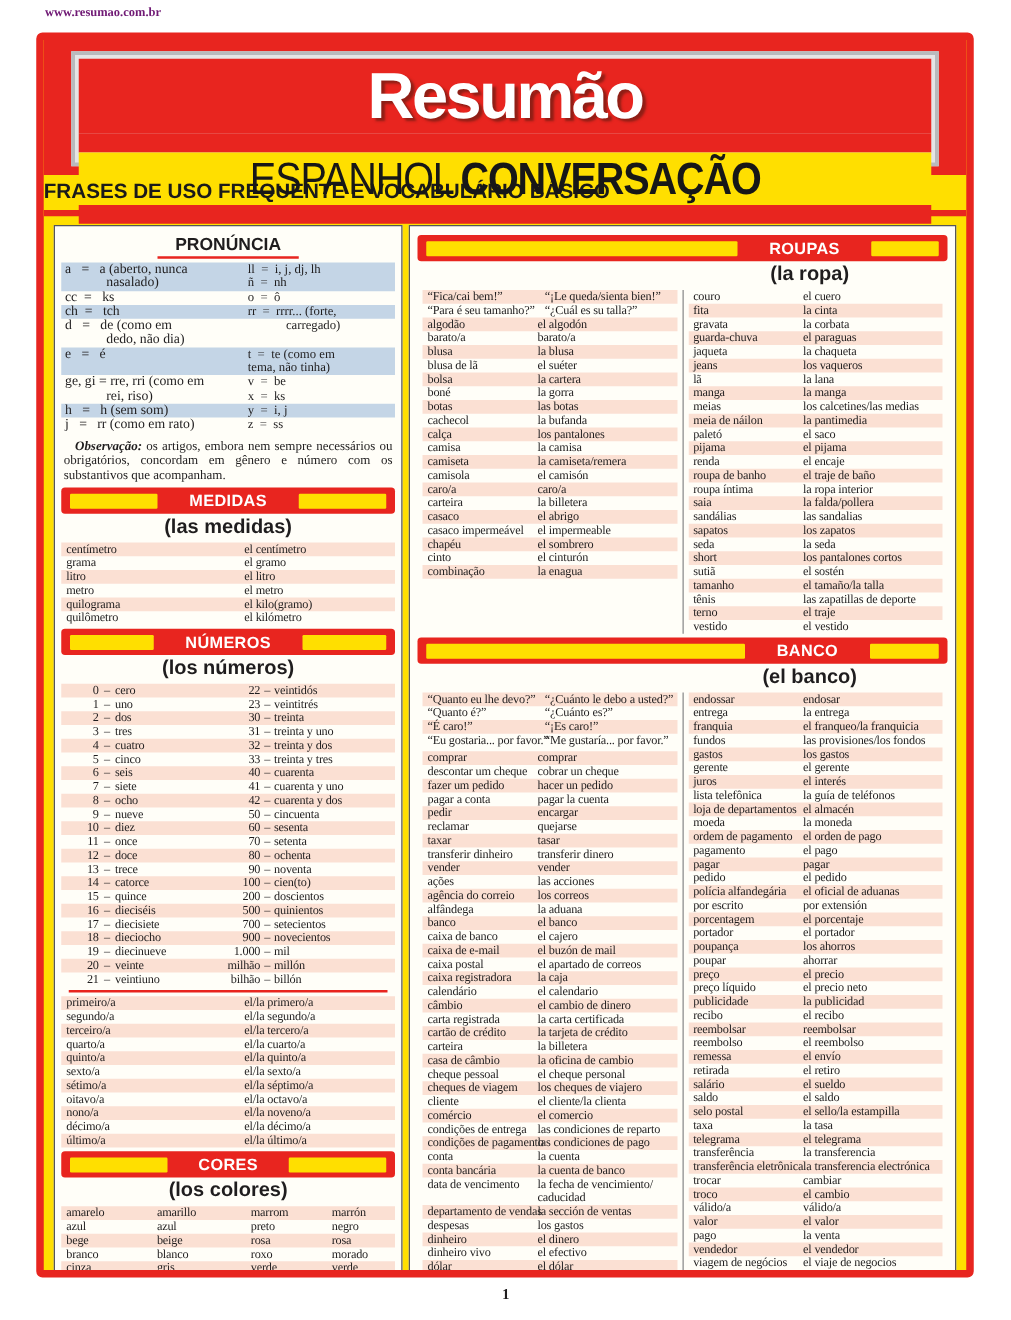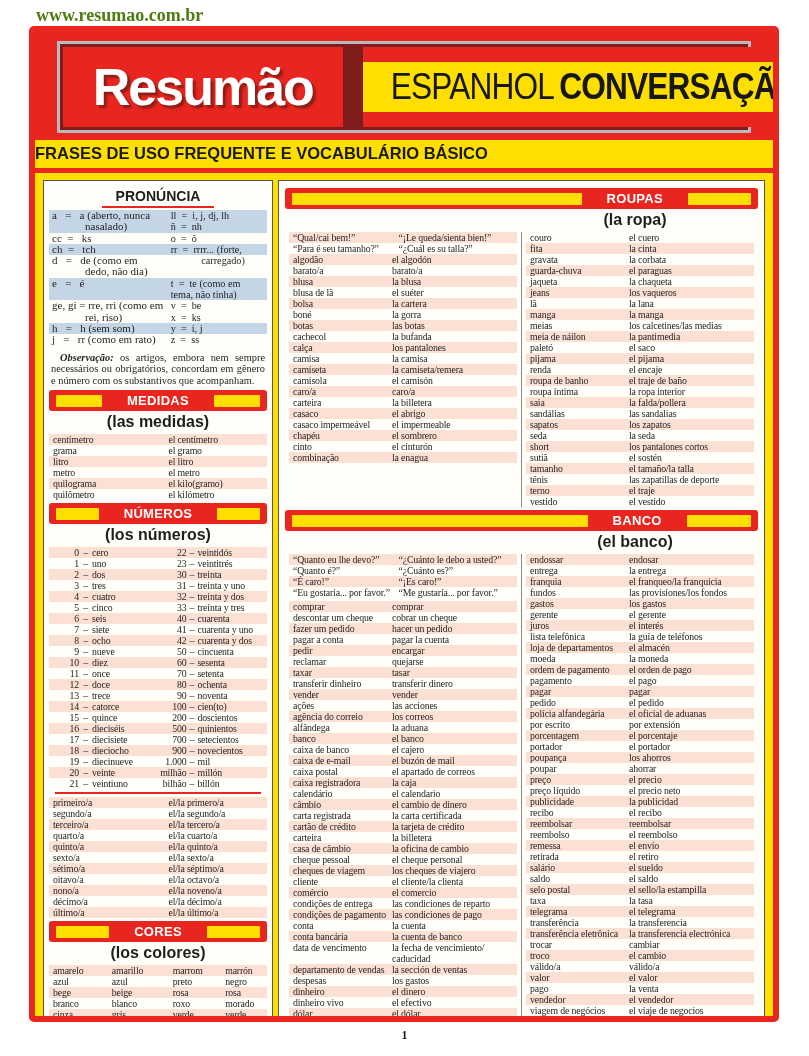--- a/index.html
+++ b/index.html
@@ -1,38 +1,38 @@
 <!DOCTYPE html>
 <html><head>
 <meta charset="utf-8">
 <style>
   html,body{margin:0;padding:0;background:#fff;}
   .page{position:relative;width:809px;height:1056px;background:#fff;overflow:hidden;
         font-family:"Liberation Serif",serif;color:#1f1d1e;}
-  .url{position:absolute;top:5px;left:36px;font-size:18px;font-weight:bold;color:#4d7c0f;}
+  .url{position:absolute;top:5px;left:36px;font-size:10px;font-weight:bold;color:#701a75;}
   .sheet{position:absolute;left:29px;top:26px;width:750px;height:996px;box-sizing:border-box;
          background:#ffdf00;border:6px solid #e8251f;border-radius:5px;overflow:hidden;}
   
   .red-top{background:#e8251f;padding:9px 22px 7px;}
-  .banner{display:flex;gap:20px;background:#7f1d1d;border:3px solid #b9babc;padding:3px;height:80px;}
+  .banner{display:flex;gap:0;background:#e5e5e5;border:3px solid #b9babc;padding:3px;height:80px;flex-direction:column;}
   .logo-box{flex:0 0 41%;background:#e8251f;display:flex;align-items:center;justify-content:center;}
   .logo-text{font-family:"Liberation Sans",sans-serif;font-weight:bold;font-size:52px;color:#fff;
              letter-spacing:-2px;text-shadow:3px 3px 2px rgba(70,25,15,.55);}
   .flag{flex:1;display:flex;flex-direction:column;}
   .flag-stripe{height:15px;background:#e8251f;}
   .flag-mid{flex:1;background:#ffdf00;display:flex;align-items:center;justify-content:center;overflow:hidden;}
   .title-line{white-space:nowrap;transform:scaleX(.88);font-family:"Liberation Sans",sans-serif;}
   .title-reg{font-size:36px;font-weight:500;color:#171717;letter-spacing:-1px;}
   .title-bold{font-size:36px;font-weight:800;color:#171717;letter-spacing:-1px;margin-left:6px;}
   .strip{background:#ffdf00;text-align:left;padding:4px 0 5px;border-bottom:5px solid #e8251f;}
   .strip span{font-family:"Liberation Sans",sans-serif;font-weight:bold;font-size:16.5px;color:#1a1a1a;}
   
   .content{display:flex;gap:5px;padding:7px 8px 6px;align-items:stretch;}
   .box{background:#fffef8;border:1px solid #55565a;box-sizing:border-box;overflow:hidden;}
-  .col-left{width:230px;flex-shrink:0;padding:5px 5px 4px;}
+  .col-left{width:279px;flex-shrink:0;padding:5px 5px 4px;}
   .col-right{flex:1;padding:4px 6px 4px;}
   
   .sec-hdr{display:flex;align-items:center;gap:25px;background:#e8251f;border-radius:3px;
            padding:3px 7px;margin:3px 0 2px;}
   .sec-hdr .t{font-family:"Liberation Sans",sans-serif;font-weight:bold;font-size:13px;color:#fff;
               letter-spacing:.3px;white-space:nowrap;}
   .yb{height:12px;flex:1;background:#ffdf00;border-radius:1px;}
   .sec-hdr.wide .yb:first-child{flex:4.6;}
   .sec-hdr.wide .yb:last-child{flex:1;}
   .sub{font-family:"Liberation Sans",sans-serif;font-weight:bold;font-size:16px;text-align:center;
@@ -468,21 +468,21 @@
         <div class="sec-hdr wide">
           <span class="yb"></span>
           <span class="t">ROUPAS</span>
           <span class="yb"></span>
         </div>
         <div class="sub sub-wide">(la ropa)</div>
         <div class="twocol">
           <div class="subcol">
             <div class="list ph">
                 <div class="vrow">
-                  <span class="pt">“Qual/cai bem!”</span>
+                  <span class="pt">“Fica/cai bem!”</span>
                   <span class="es">“¡Le queda/sienta bien!”</span>
                 </div>
                 <div class="vrow">
                   <span class="pt">“Para é seu tamanho?”</span>
                   <span class="es">“¿Cuál es su talla?”</span>
                 </div>
               </div>
             <div class="list">
                 <div class="vrow">
                   <span class="pt">algodão</span>

